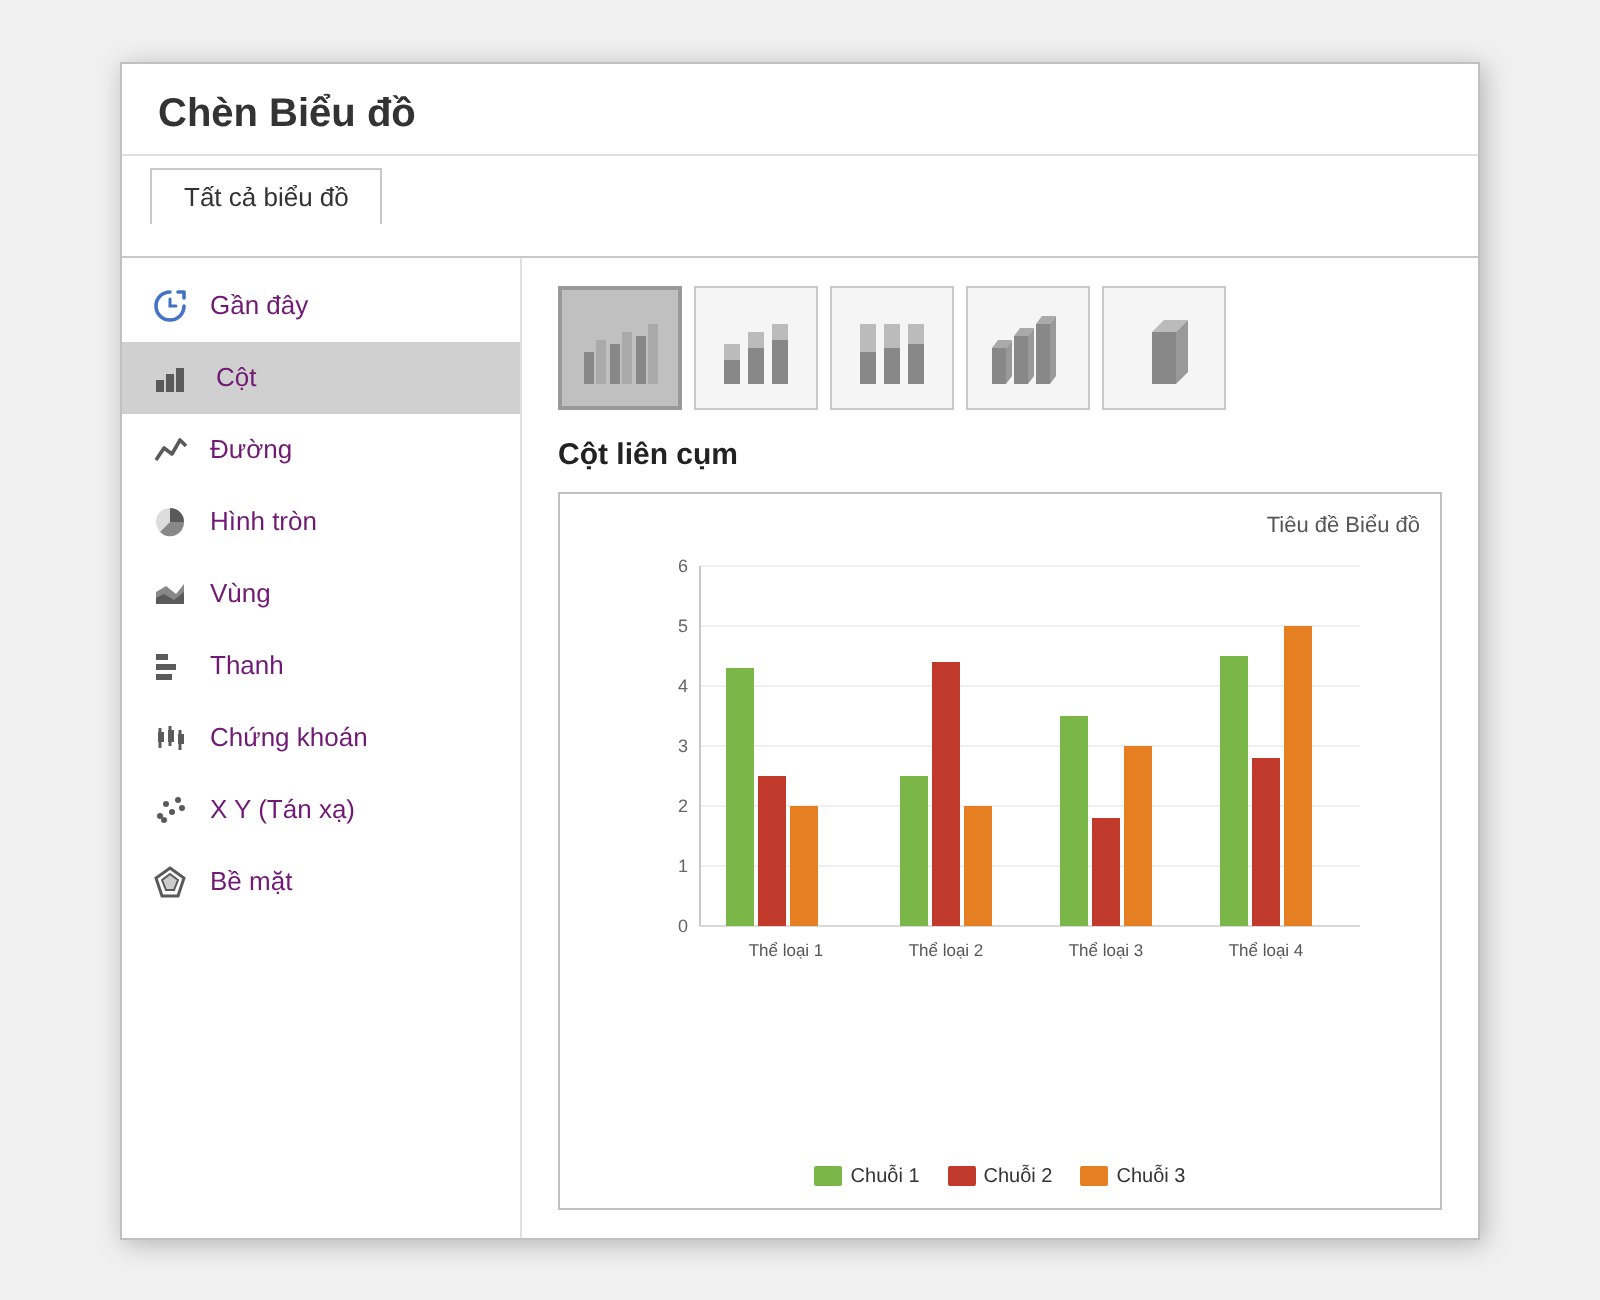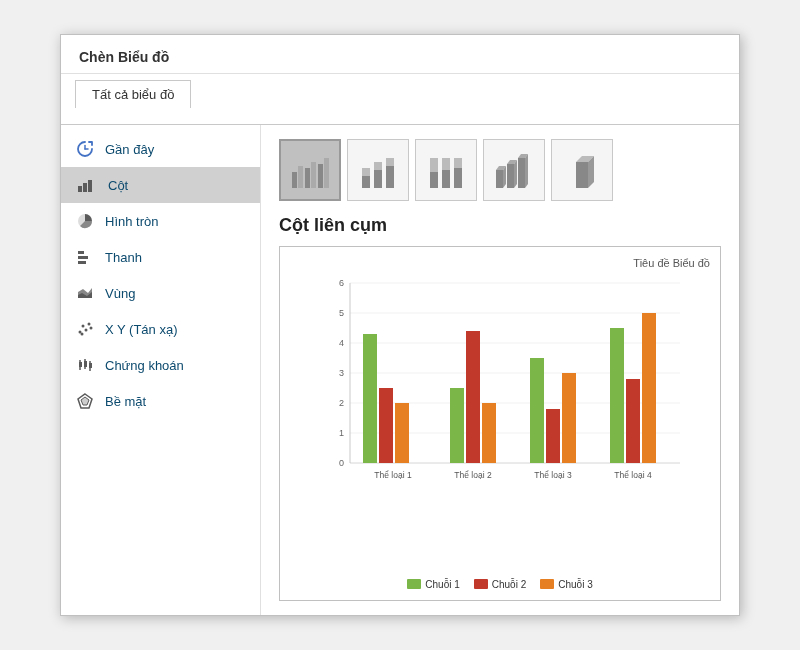--- a/index.html
+++ b/index.html
@@ -15,21 +15,21 @@
     }
     .dialog {
       background: #fff;
       border: 1px solid #c0c0c0;
       box-shadow: 2px 2px 12px rgba(0,0,0,0.25);
       width: 680px;
       min-height: 580px;
       padding: 0;
     }
     .dialog-title {
-      font-size: 14px;
+      font-size: 20px;
       font-weight: 600;
       color: #333;
       padding: 14px 18px 8px 18px;
       border-bottom: 1px solid #e0e0e0;
     }
     .tab-bar {
       padding: 6px 0 16px 14px;
       border-bottom: 1px solid #c8c8c8;
     }
     .tab {
@@ -50,21 +50,21 @@
     .sidebar {
       width: 200px;
       border-right: 1px solid #e0e0e0;
       padding: 6px 0;
     }
     .sidebar-item {
       display: flex;
       align-items: center;
       padding: 8px 14px;
       cursor: pointer;
-      color: #0c4a6e;
+      color: #701a75;
       gap: 10px;
       font-size: 13px;
     }
     .sidebar-item.active {
       background: #d0d0d0;
       gap: 13px;
     }
     .sidebar-icon {
       width: 20px;
       height: 20px;
@@ -93,21 +93,21 @@
       display: flex;
       align-items: center;
       justify-content: center;
       cursor: pointer;
     }
     .chart-type-thumb.active {
       background: #c0c0c0;
       border: 2px solid #999;
     }
     .chart-label {
-      font-size: 18px;
+      font-size: 15px;
       font-weight: 600;
       color: #222;
       margin-bottom: 10px;
     }
     .chart-preview {
       border: 1px solid #c0c0c0;
       background: #fff;
       padding: 10px;
       flex: 1;
       display: flex;
@@ -173,79 +173,87 @@
         <span class="sidebar-icon">
           <svg width="18" height="18" viewBox="0 0 18 18">
             <rect x="2" y="10" width="4" height="6" fill="#5a5a5a"></rect>
             <rect x="7" y="7" width="4" height="9" fill="#5a5a5a"></rect>
             <rect x="12" y="4" width="4" height="12" fill="#5a5a5a"></rect>
           </svg>
         </span>
         <span>Cột</span>
       </div>
 
+      <div class="sidebar-item">
+        <span class="sidebar-icon">
+          <svg width="18" height="18" viewBox="0 0 18 18">
+            <polyline points="2,14 6,8 10,11 14,4 17,7" fill="none" stroke="#5a5a5a" stroke-width="1.8" stroke-linejoin="round"></polyline>
+          </svg>
+        </span>
+        <span>Đường</span>
+      </div>
 
       <div class="sidebar-item">
         <span class="sidebar-icon">
           <svg width="18" height="18" viewBox="0 0 18 18">
             <circle cx="9" cy="9" r="7" fill="#ddd"></circle>
             <path d="M9,9 L9,2 A7,7 0 0,1 16,9 Z" fill="#5a5a5a"></path>
             <path d="M9,9 L16,9 A7,7 0 0,1 4,14.06 Z" fill="#888"></path>
           </svg>
         </span>
         <span>Hình tròn</span>
       </div>
 
       <div class="sidebar-item">
         <span class="sidebar-icon">
           <svg width="18" height="18" viewBox="0 0 18 18">
+            <polygon points="2,14 2,8 7,5 12,9 16,4 16,14" fill="#888"></polygon>
+            <polygon points="2,14 2,11 6,9 11,12 16,8 16,14" fill="#5a5a5a"></polygon>
+          </svg>
+        </span>
+        <span>Vùng</span>
+      </div>
+
+      <div class="sidebar-item">
+        <span class="sidebar-icon">
+          <svg width="18" height="18" viewBox="0 0 18 18">
             <rect x="2" y="3" width="6" height="3" fill="#5a5a5a"></rect>
             <rect x="2" y="8" width="10" height="3" fill="#5a5a5a"></rect>
             <rect x="2" y="13" width="8" height="3" fill="#5a5a5a"></rect>
           </svg>
         </span>
         <span>Thanh</span>
       </div>
 
       <div class="sidebar-item">
         <span class="sidebar-icon">
           <svg width="18" height="18" viewBox="0 0 18 18">
-            <polygon points="2,14 2,8 7,5 12,9 16,4 16,14" fill="#888"></polygon>
-            <polygon points="2,14 2,11 6,9 11,12 16,8 16,14" fill="#5a5a5a"></polygon>
-          </svg>
-        </span>
-        <span>Vùng</span>
+            <line x1="4" y1="4" x2="4" y2="14" stroke="#5a5a5a" stroke-width="1.5"></line>
+            <rect x="3" y="6" width="3" height="5" fill="#5a5a5a"></rect>
+            <line x1="9" y1="3" x2="9" y2="13" stroke="#5a5a5a" stroke-width="1.5"></line>
+            <rect x="8" y="5" width="3" height="6" fill="#5a5a5a"></rect>
+            <line x1="14" y1="5" x2="14" y2="15" stroke="#5a5a5a" stroke-width="1.5"></line>
+            <rect x="13" y="7" width="3" height="5" fill="#5a5a5a"></rect>
+          </svg>
+        </span>
+        <span>Chứng khoán</span>
       </div>
 
       <div class="sidebar-item">
         <span class="sidebar-icon">
           <svg width="18" height="18" viewBox="0 0 18 18">
             <circle cx="4" cy="12" r="1.5" fill="#5a5a5a"></circle>
             <circle cx="7" cy="6" r="1.5" fill="#5a5a5a"></circle>
             <circle cx="10" cy="10" r="1.5" fill="#5a5a5a"></circle>
             <circle cx="13" cy="4" r="1.5" fill="#5a5a5a"></circle>
             <circle cx="15" cy="8" r="1.5" fill="#5a5a5a"></circle>
             <circle cx="6" cy="14" r="1.5" fill="#5a5a5a"></circle>
           </svg>
         </span>
         <span>X Y (Tán xạ)</span>
-      </div>
-
-      <div class="sidebar-item">
-        <span class="sidebar-icon">
-          <svg width="18" height="18" viewBox="0 0 18 18">
-            <line x1="4" y1="4" x2="4" y2="14" stroke="#5a5a5a" stroke-width="1.5"></line>
-            <rect x="3" y="6" width="3" height="5" fill="#5a5a5a"></rect>
-            <line x1="9" y1="3" x2="9" y2="13" stroke="#5a5a5a" stroke-width="1.5"></line>
-            <rect x="8" y="5" width="3" height="6" fill="#5a5a5a"></rect>
-            <line x1="14" y1="5" x2="14" y2="15" stroke="#5a5a5a" stroke-width="1.5"></line>
-            <rect x="13" y="7" width="3" height="5" fill="#5a5a5a"></rect>
-          </svg>
-        </span>
-        <span>Chứng khoán</span>
       </div>
 
       <div class="sidebar-item">
         <span class="sidebar-icon">
           <svg width="18" height="18" viewBox="0 0 18 18">
             <polygon points="9,2 16,7 13,16 5,16 2,7" fill="none" stroke="#5a5a5a" stroke-width="1.5"></polygon>
             <polygon points="9,5 13,8 11,13 7,13 5,8" fill="#ccc" stroke="#5a5a5a" stroke-width="1"></polygon>
           </svg>
         </span>
         <span>Bề mặt</span>

